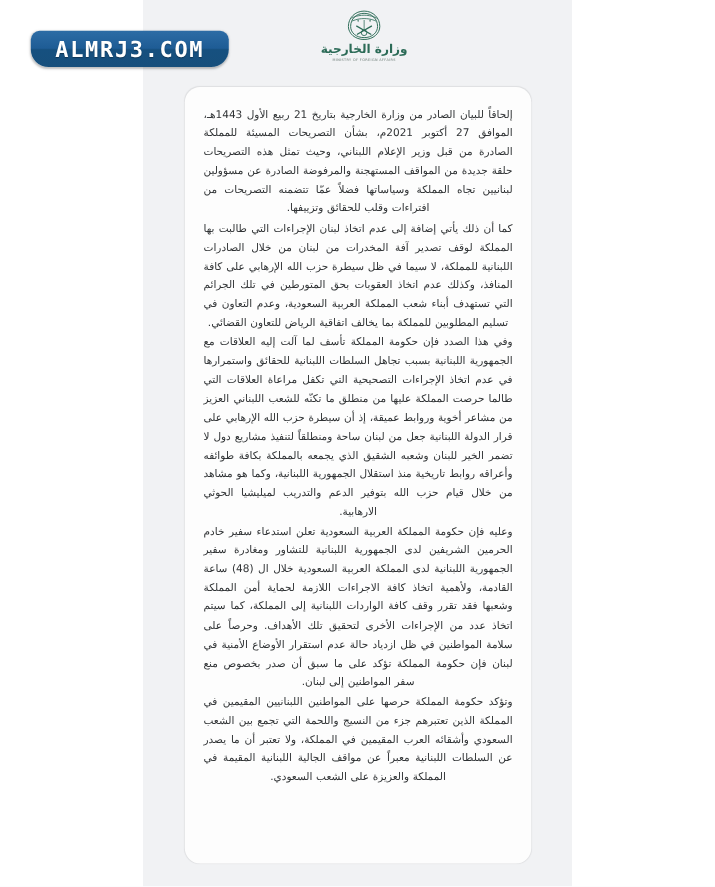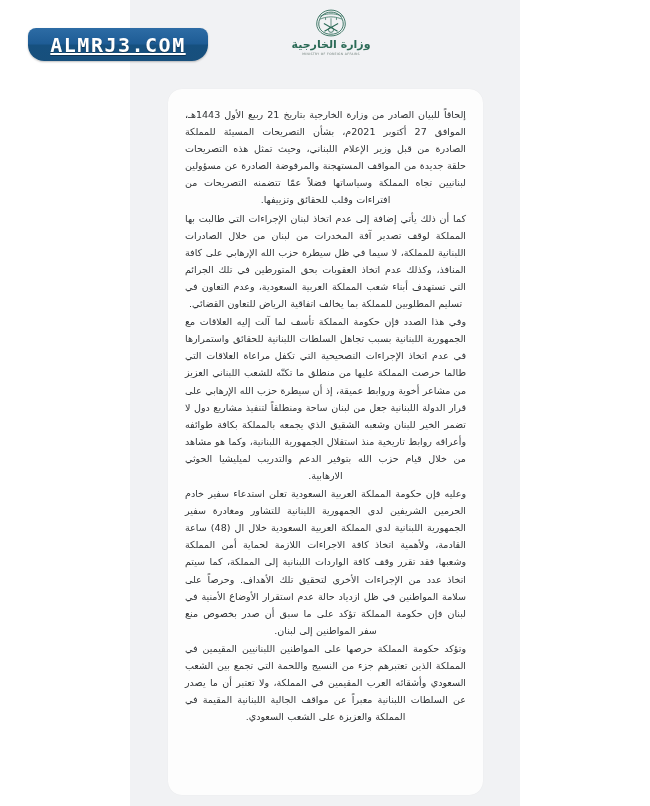--- a/index.html
+++ b/index.html
@@ -36,21 +36,20 @@
     direction: ltr;
   }
   #watermark-text {
     color: #ffffff;
     font-family: "DejaVu Sans Mono", "Liberation Mono", monospace;
     font-size: 20px;
     font-weight: bold;
     letter-spacing: 1.5px;
     white-space: nowrap;
     text-shadow: 0 1px 1px rgba(0,0,0,0.35);
-    text-decoration: underline;
   }
 
   
   #emblem {
     position: absolute;
     left: 296px; top: 8px;
     width: 70px;
     display: flex;
     flex-direction: column;
     align-items: center;
@@ -72,21 +71,21 @@
     font-size: 3.1px;
     color: #6d7c76;
     letter-spacing: 0.35px;
     white-space: nowrap;
     direction: ltr;
   }
 
   
   #statement-card {
     position: absolute;
-    left: 168px; top: 89px;
+    left: 168px; top: 79px;
     width: 315px;
     min-height: 706px;
     background: #fdfdfd;
     border-radius: 14px;
     padding: 17px 17px 20px 17px;
     box-shadow: 0 0 1px rgba(0,0,0,0.08);
   }
   #statement-body { direction: rtl; }
   .paragraph {
     margin: 0 0 1px 0;

